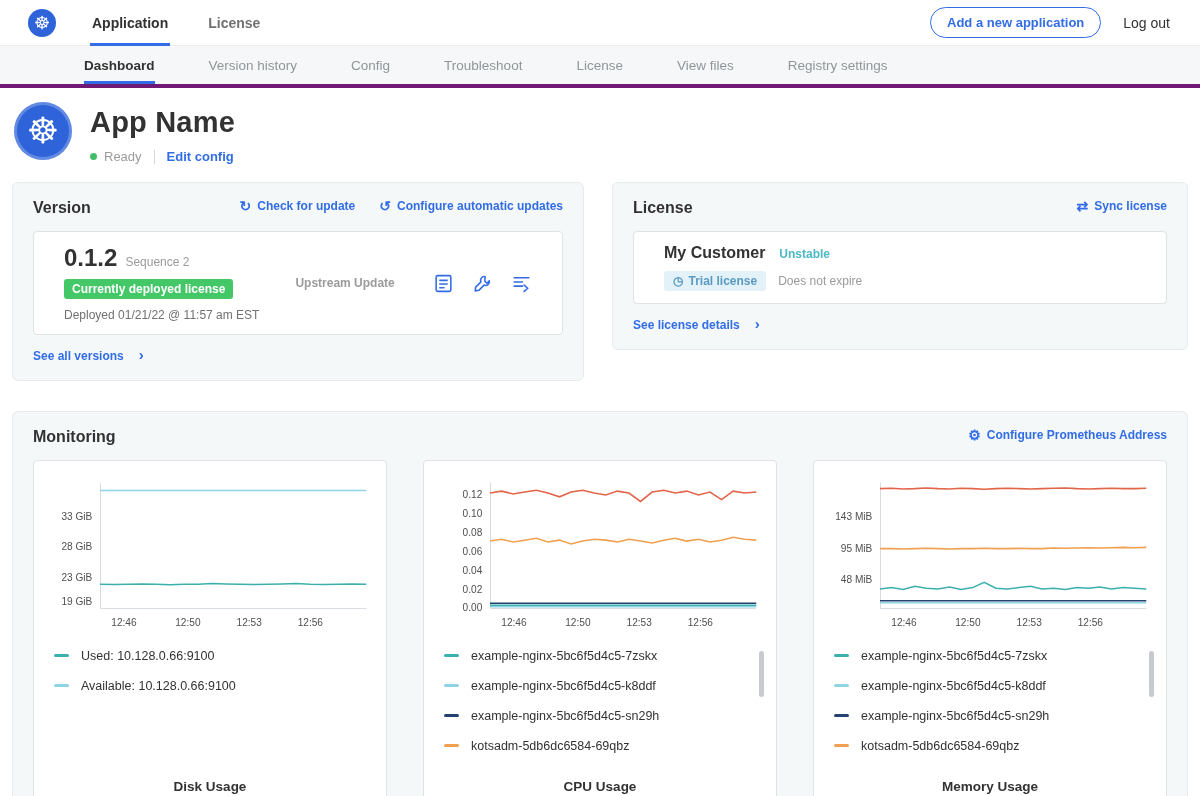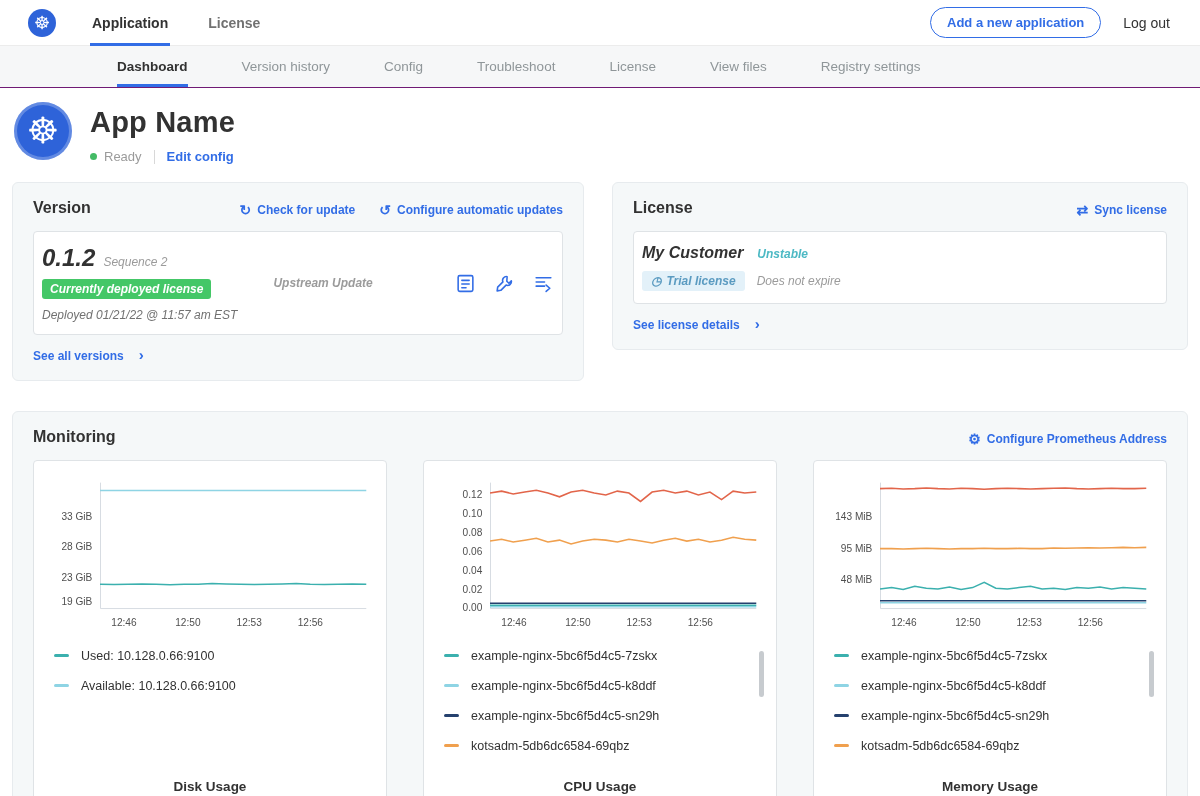--- a/index.html
+++ b/index.html
@@ -17,22 +17,22 @@
     font-size: 14px; font-weight: 700; color:#717171; border-bottom: 3px solid transparent;
     border-top: 3px solid transparent; cursor:pointer; }
   .topnav-tab.active { color:#323232; border-bottom-color:#326de6; }
   .topnav-spacer { flex:1; }
   .add-app-btn { border:1px solid #326de6; color:#326de6; background:#fff; font-weight:700;
     font-size:13px; padding: 7px 16px; border-radius: 20px; cursor:pointer;
     font-family: Liberation Sans, sans-serif; }
   .logout { font-size: 14px; color:#323232; margin-left: 22px; cursor:pointer; }
 
   
-  .subnav { height: 42px; background:#f6f7f8; border-bottom: 1px solid #701a75;
-    display:flex; padding-left: 117px; }
+  .subnav { height: 42px; background:#f6f7f8; border-bottom: 4px solid #701a75;
+    display:flex; padding-left: 84px; }
   .subnav-tab { display:flex; align-items:center; margin-right: 54px; font-size: 13.5px;
     color:#8f9699; border-bottom: 3px solid transparent; border-top: 3px solid transparent;
     cursor:pointer; white-space:nowrap; }
   .subnav-tab.active { color:#323232; font-weight:700; border-bottom-color:#326de6; }
 
   
   .app-header { display:flex; align-items:flex-start; padding: 14px 0 18px 14px; }
   .app-logo { width: 58px; height: 58px; border-radius: 50%; background:#2e63d9;
     color:#fff; display:flex; align-items:center; justify-content:center; font-size: 36px;
     box-shadow: inset 0 0 0 3px rgba(255,255,255,.25); flex:none; }
@@ -44,28 +44,28 @@
   .vdivider { width:1px; height: 14px; background:#d8d8d8; margin: 0 12px; }
   .link { color:#326de6; font-weight:700; cursor:pointer; }
   .link-13 { font-size: 13px; }
 
   
   .main { padding: 0 12px 14px; }
   .cards-row { display:flex; gap: 28px; align-items:flex-start; margin-bottom: 30px; }
   .panel { background:#f5f8f9; border:1px solid #e7ebee; border-radius: 6px; padding: 16px 20px 16px; }
   .version-panel { width: 572px; flex:none; }
   .license-panel { flex: 1; }
-  .panel-head { display:flex; align-items:flex-end; }
+  .panel-head { display:flex; align-items:flex-start; }
   .panel-title { font-size: 16px; font-weight: 700; }
   .head-links { margin-left:auto; display:flex; align-items:center; gap: 24px; }
   .head-link { display:flex; align-items:center; gap:6px; font-size:12px; }
   .icon-glyph { font-size: 14px; line-height: 1; }
 
   .inner-card { background:#fff; border:1px solid #dfe3e6; border-radius:4px;
-    margin-top: 14px; padding: 12px 8px; font-style: italic; }
+    margin-top: 14px; padding: 12px 30px; }
   .version-inner { display:flex; align-items:center; }
   .version-left { }
   .version-number-row { display:flex; align-items: baseline; }
   .version-number { font-size: 24px; font-weight: 700; }
   .sequence { font-size: 12px; color:#9b9b9b; margin-left: 8px; text-align: right; }
   .deployed-badge { display:inline-block; margin-top: 7px; background:#44c767; color:#fff;
     font-size: 12px; font-weight: 600; padding: 3px 8px; border-radius: 3px; }
   .deployed-at { margin-top: 9px; font-size: 12px; color:#717171; }
   .upstream { margin-left: 36px; font-size: 12px; font-weight:600; color:#9b9b9b; align-self:center; }
   .version-actions { margin-left:auto; display:flex; gap: 18px; align-items:center; }

